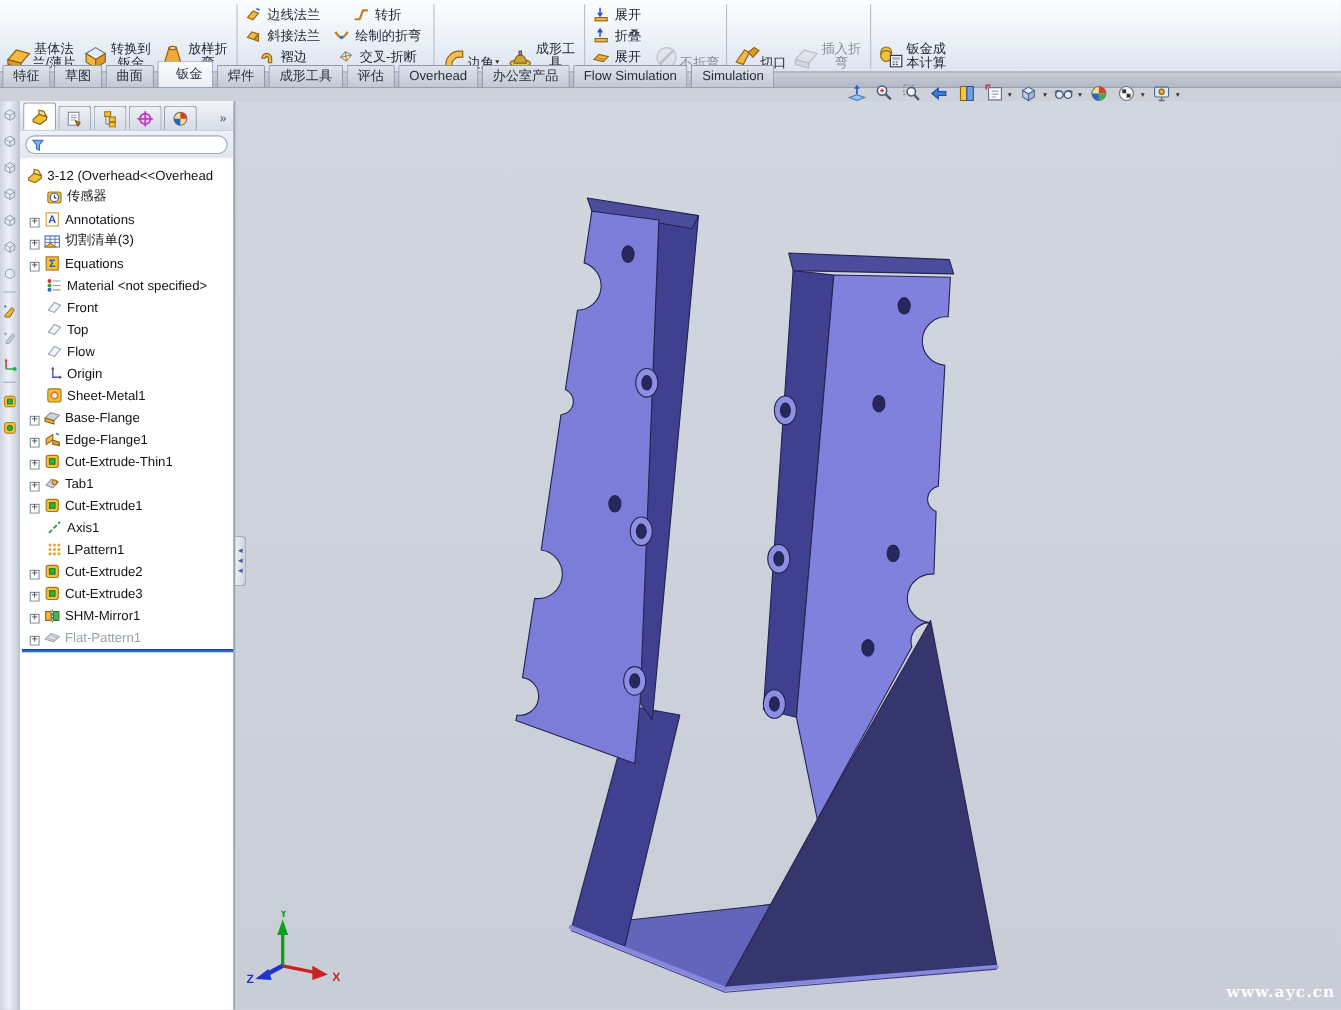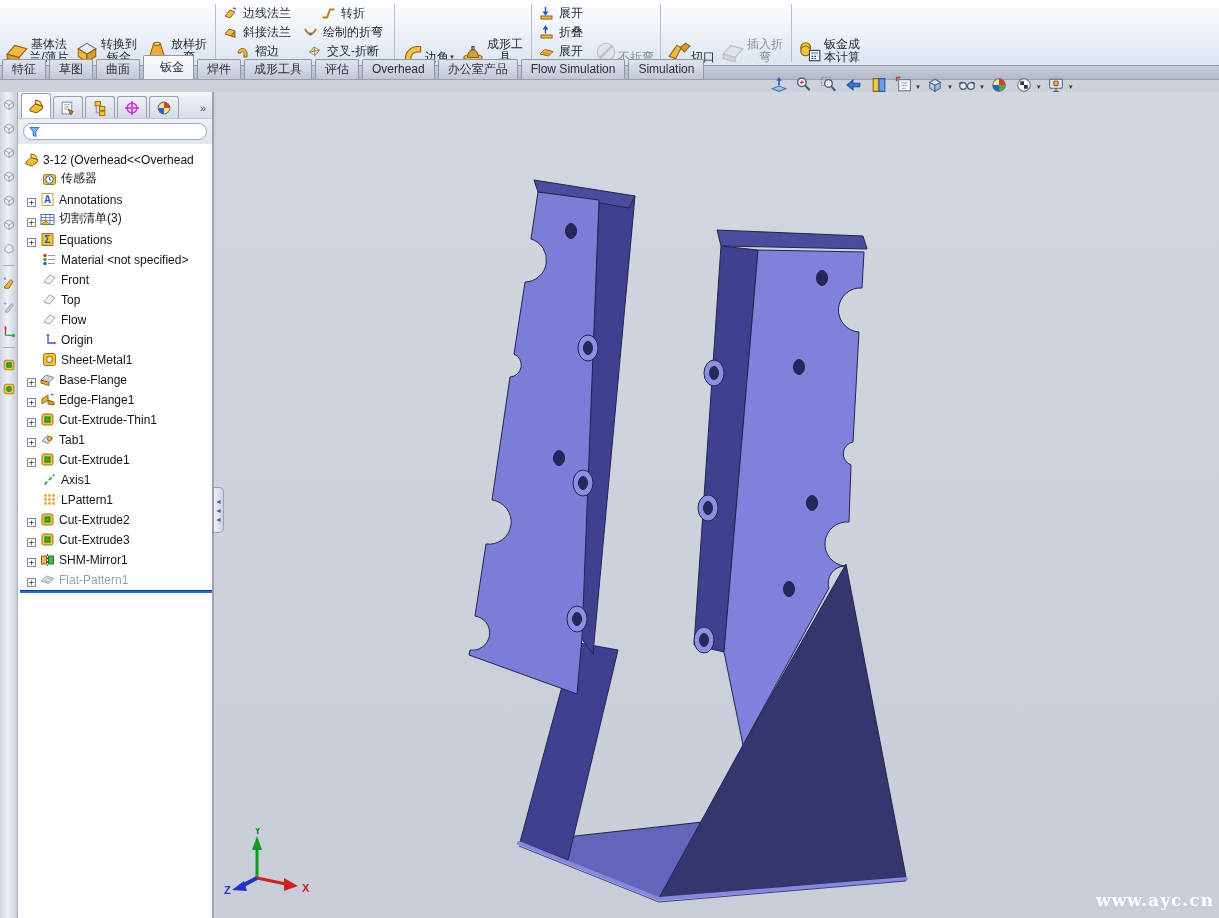--- a/index.html
+++ b/index.html
@@ -60,21 +60,21 @@
   .splitter{position:absolute;left:214px;top:487px;width:10px;height:46px;z-index:5;
     background:linear-gradient(90deg,#eceff5,#ccd2de);border:1px solid #9aa1b2;border-left:none;
     border-radius:0 5px 5px 0;display:flex;flex-direction:column;align-items:center;justify-content:center;
     color:#4a5aa0;font-size:7px;line-height:9px;}
   
   .viewport{position:absolute;left:216px;top:92px;right:0;bottom:0;
     background:linear-gradient(#d2d6df,#c8cdd7);}
   .model{position:absolute;left:0;top:0;}
   .triad{position:absolute;left:8px;top:736px;}
   .watermark{position:absolute;right:5px;bottom:8px;font-family:"DejaVu Serif","Liberation Serif",serif;
-    font-weight:bold;font-size:17px;color:#fcfcfd;letter-spacing:1px;}
+    font-weight:bold;font-size:14px;color:#fcfcfd;letter-spacing:1px;}
 </style>
 </head>
 <body>
 
 <div class="ribbon">
   <div class="rbtn-lg">
     <span class="ricon">
         <svg width="24" height="24" viewBox="0 0 22 22">
           <path d="M2 13 L9 5 L20 8 L13 16 Z" fill="#f4b942" stroke="#916312"></path>
           <path d="M2 13 L2 17 L13 20 L13 16 Z" fill="#d99b28" stroke="#916312"></path>

